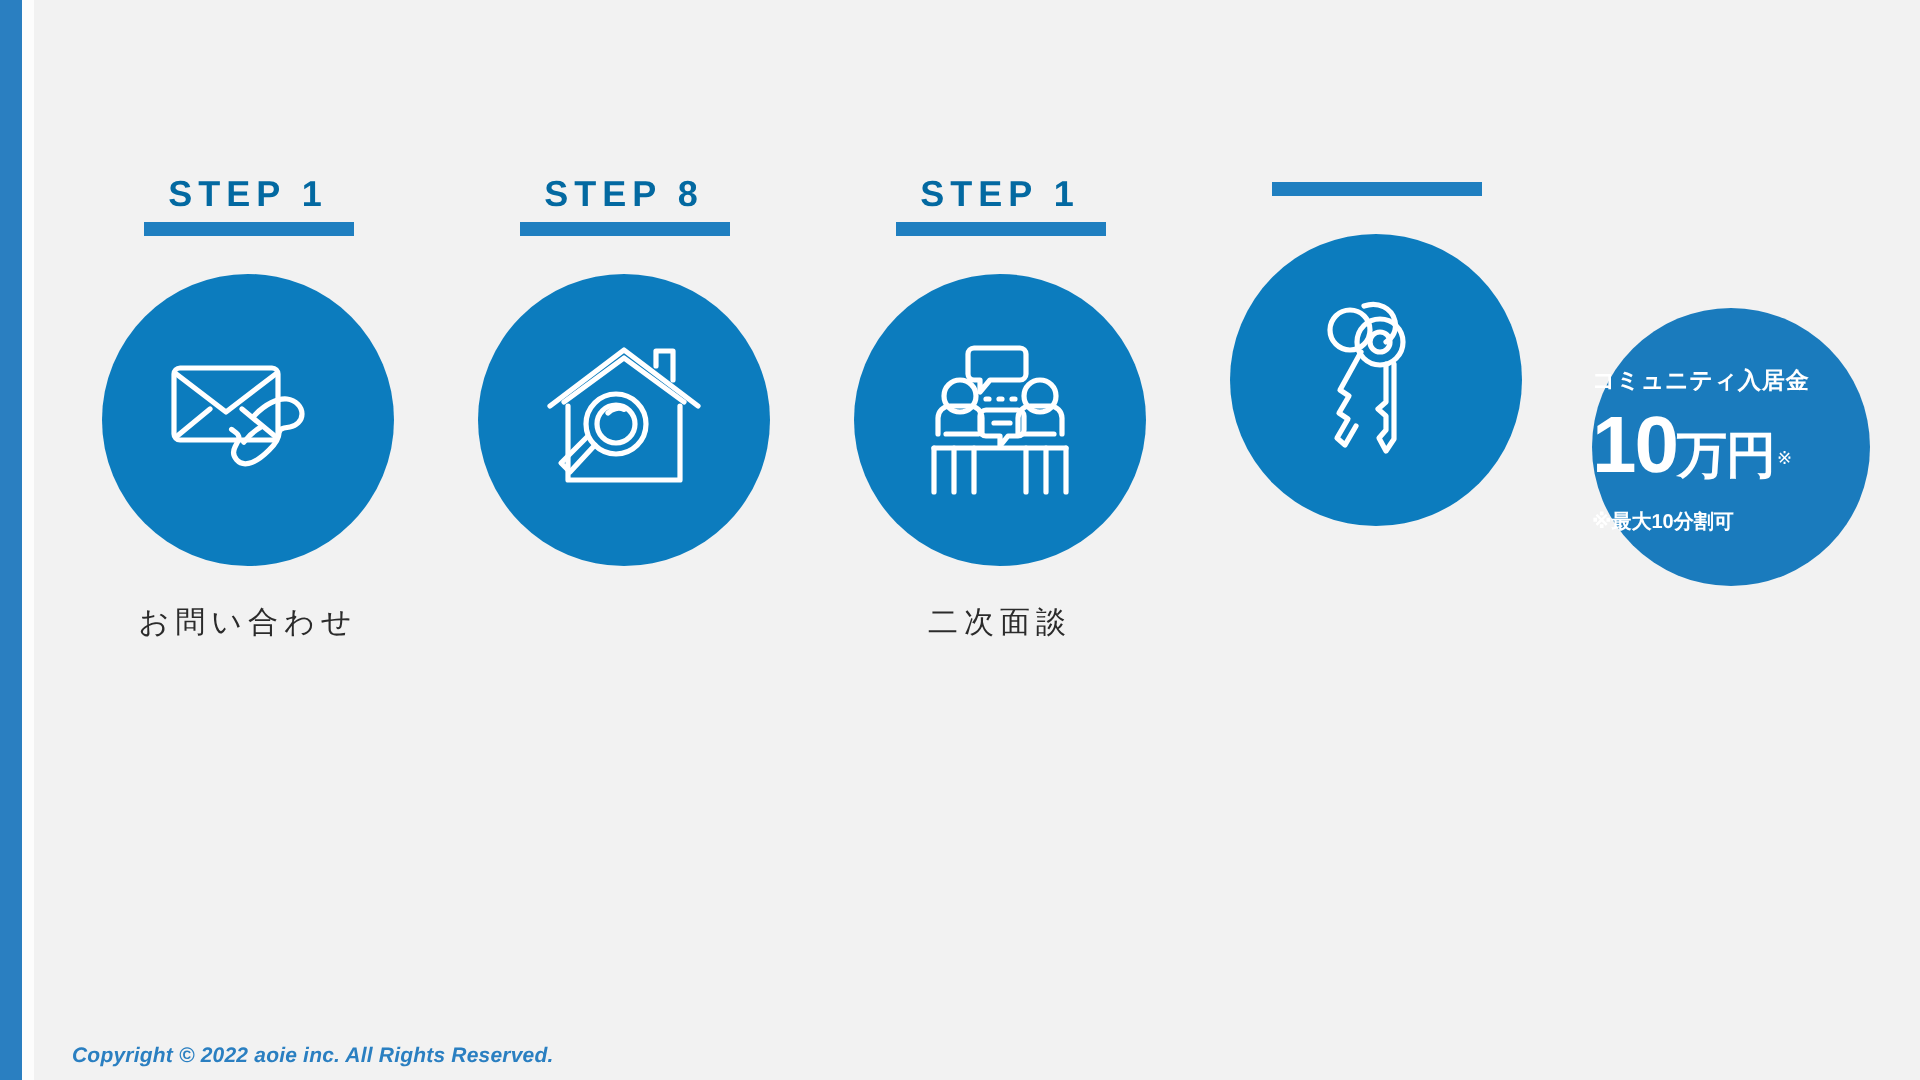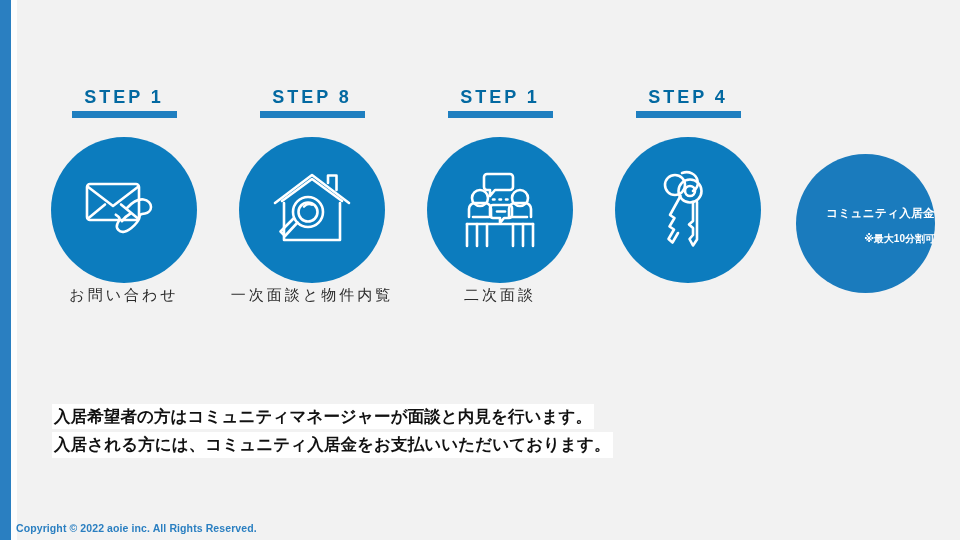--- a/index.html
+++ b/index.html
@@ -92,41 +92,42 @@
     background: #0c7cbe;
     display: flex;
     align-items: center;
     justify-content: center;
   }
   .circle svg {
     display: block;
   }
 
   .step-caption {
+    margin-top: 17px;
     font-size: 15px;
     color: #2b2b2b;
     letter-spacing: 3px;
     line-height: 1.55;
     font-weight: 400;
   }
 
   
   .price-badge {
     position: absolute;
     left: 796px;
     top: 154px;
     width: 139px;
     height: 139px;
     border-radius: 50%;
     background: #1a7bbd;
     color: #ffffff;
     text-align: center;
     display: flex;
     flex-direction: column;
-    align-items: flex-end;
+    align-items: flex-start;
     justify-content: center;
   }
   .price-badge-title {
     font-size: 11.5px;
     font-weight: 700;
     letter-spacing: 0.4px;
     margin-top: 4px;
   }
   .price-badge-amount {
     margin-top: 5px;
@@ -172,27 +173,28 @@
     padding: 1px 2px;
     white-space: nowrap;
   }
   .body-line + .body-line {
     margin-top: 3px;
   }
 
   
   .footer-copyright {
     position: absolute;
-    left: 16px;
+    left: 36px;
     top: 522px;
     font-size: 10.5px;
     font-weight: 700;
     color: #2a7fc1;
     letter-spacing: 0.1px;
     white-space: nowrap;
+    font-style: italic;
   }
   .footer-logo {
     position: absolute;
     left: 852px;
     top: 494px;
     width: 98px;
     height: 40px;
   }
 </style>
 </head>
@@ -234,21 +236,20 @@
             <path d="M11 31 L41 9 L71 31"></path>
             <path d="M13 33 L13 70 L69 70 L69 33"></path>
             <path d="M57 13 L57 5.5 L65.5 5.5 L65.5 20"></path>
             <circle cx="37" cy="42" r="15"></circle>
             <circle cx="37" cy="42" r="9.5"></circle>
             <path d="M33 36.5 c2 -2.2 5.5 -3 8 -1.8"></path>
             <path d="M26.5 52.5 L14 66 L9.5 61.5 L22.5 48.5"></path>
           </svg>
         </span>
       </div>
-      <div class="step-caption">一次面談と物件内覧</div>
     </div>
 
     <div class="step step-3">
       <div class="step-label">STEP 1</div>
       <div class="step-underline"></div>
       <div class="circle">
         <span>
           <svg width="82" height="78" viewBox="0 0 82 78" fill="none" stroke="#ffffff" stroke-width="2.6" stroke-linecap="round" stroke-linejoin="round">
             <path d="M28 3 L51 3 a3 3 0 0 1 3 3 L54 16 a3 3 0 0 1 -3 3 L36 19 L31 25 L31 19 L28 19 a3 3 0 0 1 -3 -3 L25 6 a3 3 0 0 1 3 -3 Z"></path>
             <circle cx="21" cy="27" r="8"></circle>
@@ -263,44 +264,42 @@
             <path d="M8 53 L74 53"></path>
             <path d="M8 53 L8 75 M74 53 L74 75"></path>
             <path d="M14 46 L30 46 M52 46 L68 46"></path>
           </svg>
         </span>
       </div>
       <div class="step-caption">二次面談</div>
     </div>
 
     <div class="step step-4">
-      <div class="step-label">STEP 4</div>
       <div class="step-underline"></div>
       <div class="circle">
         <span>
           <svg width="64" height="82" viewBox="0 0 64 82" fill="none" stroke="#ffffff" stroke-width="2.6" stroke-linecap="round" stroke-linejoin="round">
             <path d="M26 4 c7 -2.5 14 1 15.5 7.5 c1 4.5 -1 8.5 -4.5 10.5"></path>
             <circle cx="19" cy="16" r="10"></circle>
             <circle cx="34" cy="22" r="11.5"></circle>
             <circle cx="34" cy="22" r="5"></circle>
             <path d="M24.5 27 L14 46 L18.5 49 L13.5 57.5 L18 60.5 L12.5 70 L16.5 73.5 L22 64"></path>
             <path d="M37 33 L37 52 L33 55.5 L37 59 L37 66 L33.5 70 L37 76.5 L41 70.5 L41 33"></path>
           </svg>
         </span>
       </div>
     </div>
 
   </div>
 
   <div class="price-badge">
     <div class="price-badge-title">コミュニティ入居金</div>
+    <div class="price-badge-amount">
+      <span class="price-num">10</span><span class="price-unit">万円</span><span class="price-mark">※</span>
+    </div>
     <div class="price-badge-note">※最大10分割可</div>
   </div>
 
-  <div class="body-text">
-    <div class="body-line">入居希望者の方はコミュニティマネージャーが面談と内見を行います。</div>
-    <div class="body-line">入居される方には、コミュニティ入居金をお支払いいただいております。</div>
-  </div>
 
   <div class="footer-copyright">Copyright © 2022 aoie inc.  All Rights Reserved.</div>
 
 
 </div>
 
 </body></html>

